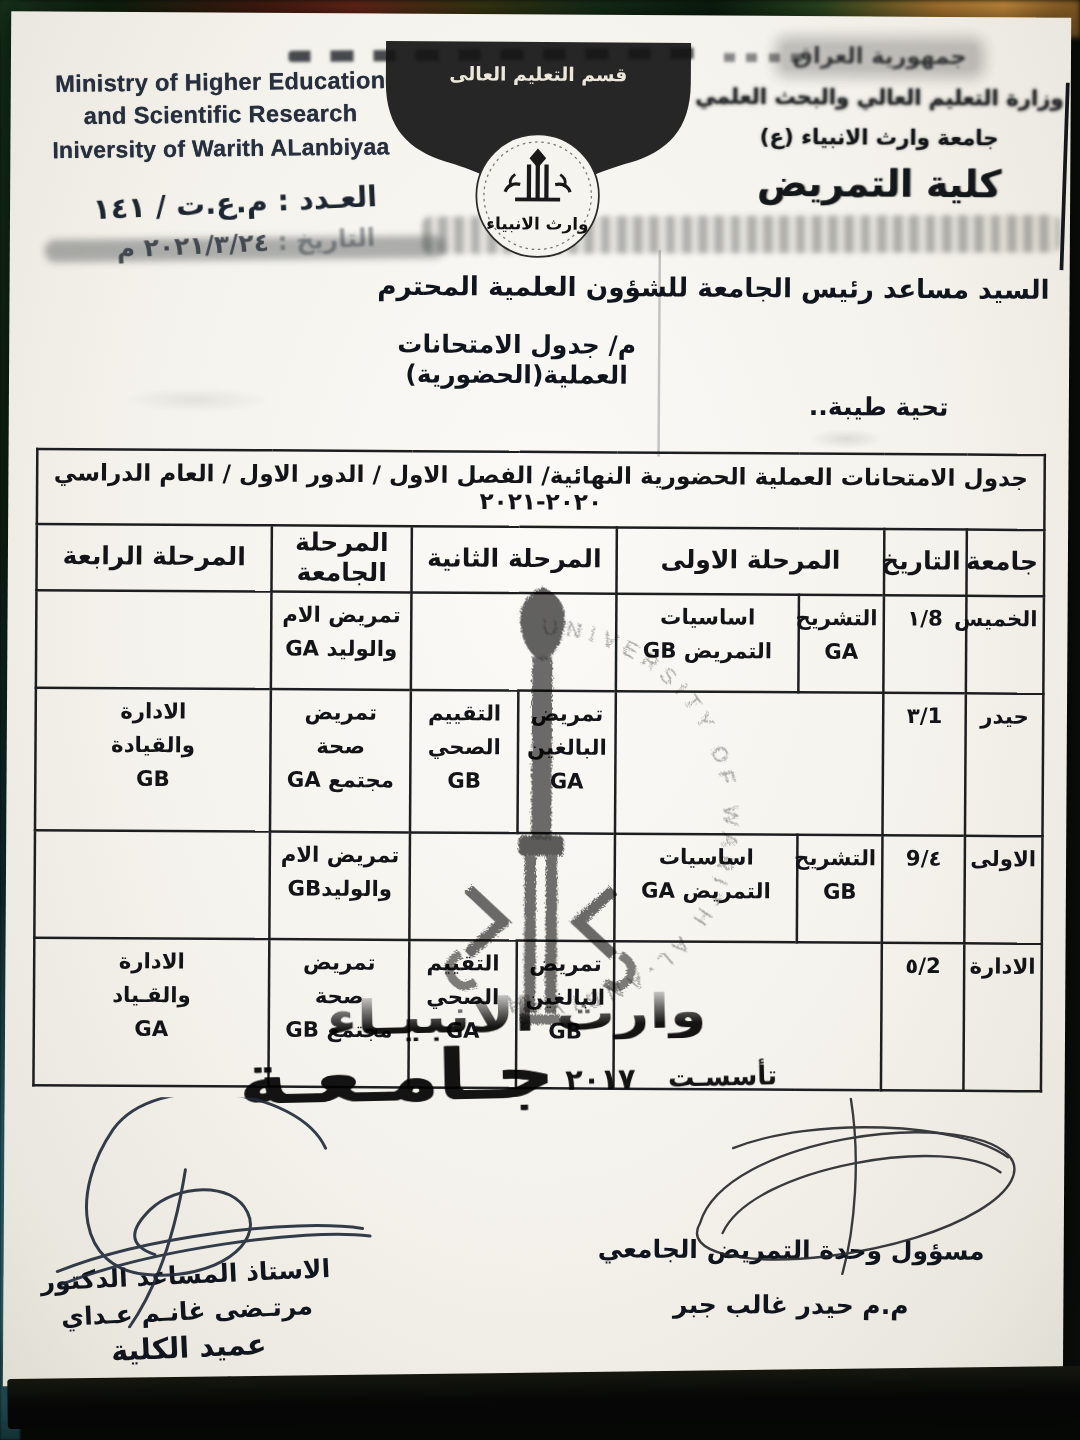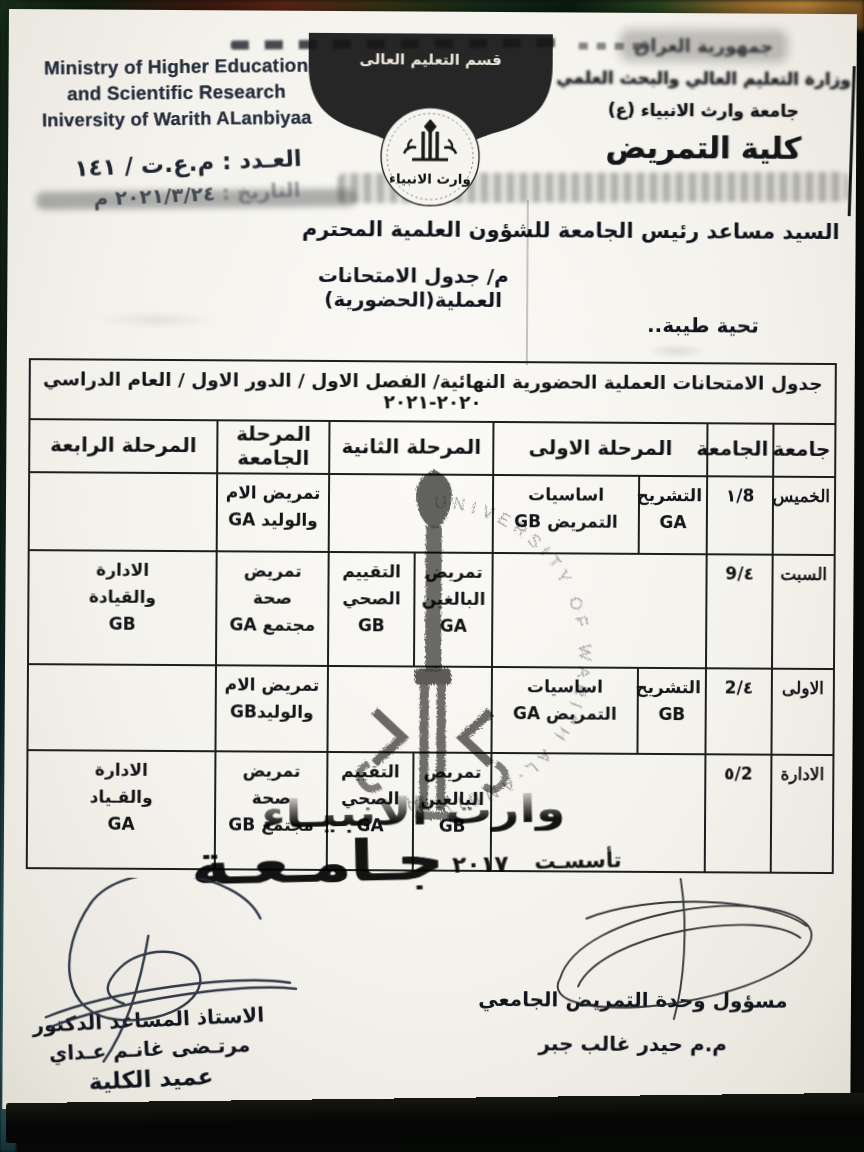--- a/index.html
+++ b/index.html
@@ -74,21 +74,21 @@
 
   
   table.exam { position:absolute; left:22px; top:349px; width:806px; border-collapse:collapse;
     direction:rtl; table-layout:fixed; color:#131417; }
   table.exam td, table.exam th { border:2px solid #1d1e20; vertical-align:top; text-align:center;
     white-space:pre-line; font-weight:bold; padding:5px 4px 3px; }
   table.exam .title-cell { font-size:18.5px; padding:8px 6px; border-bottom-width:2.5px; }
   table.exam th { font-size:20px; height:50px; vertical-align:middle; padding-top:0; }
   table.exam td.body { font-size:17px; line-height:1.6; }
   tr.r1 td { height:78px; } tr.r2 td { height:114px; } tr.r3 td { height:86px; } tr.r4 td { height:118px; }
-  td.daycell { font-size:18px;font-family:Liberation Serif, serif; }
+  td.daycell { font-size:18px; }
 
   
   .seal { position:absolute; left:244px; top:452px; width:368px; height:382px;
     mix-blend-mode:multiply; pointer-events:none; z-index:5; }
 
   
   .stamp { position:absolute; left:130px; top:778px; width:560px; direction:rtl;
     color:#141414; mix-blend-mode:multiply; transform:rotate(-1.6deg); z-index:6; }
   .stamp .top { font-size:38px; font-weight:bold; letter-spacing:10px; transform:scaleX(1.25); transform-origin:center;
     text-align:center; filter:blur(.5px);
@@ -187,57 +187,57 @@
           <col style="width:86px">
           <col style="width:112px">
           <col style="width:188px">
       </colgroup>
       <tbody>
           <tr>
         <td class="title-cell" colspan="8">جدول الامتحانات العملية الحضورية النهائية/ الفصل الاول / الدور الاول / العام الدراسي ٢٠٢٠-٢٠٢١</td>
       </tr>
       <tr>
         <th>جامعة</th>
-        <th>الجامعة</th>
+        <th>التاريخ</th>
         <th colspan="2">المرحلة الاولى</th>
         <th colspan="2">المرحلة الثانية</th>
         <th>المرحلة الجامعة</th>
         <th>المرحلة الرابعة</th>
       </tr>
       <tr class="r1">
         <td class="body daycell">الخميس</td>
         <td class="body">8/١</td>
         <td class="body">التشريح
 GA</td>
         <td class="body">اساسيات
 التمريض GB</td>
         <td class="body" colspan="2"></td>
         <td class="body">تمريض الام
 والوليد GA</td>
         <td class="body"></td>
       </tr>
       <tr class="r2">
-        <td class="body daycell">السبت</td>
-        <td class="body">٤/9</td>
+        <td class="body daycell">حيدر</td>
+        <td class="body">1/٣</td>
         <td class="body" colspan="2"></td>
         <td class="body">تمريض
 البالغين
 GA</td>
         <td class="body">التقييم
 الصحي
 GB</td>
         <td class="body">تمريض صحة
 مجتمع GA</td>
         <td class="body">الادارة
 والقيادة
 GB</td>
       </tr>
       <tr class="r3">
         <td class="body daycell">الاولى</td>
-        <td class="body">٤/2</td>
+        <td class="body">٤/9</td>
         <td class="body">التشريح
 GB</td>
         <td class="body">اساسيات
 التمريض GA</td>
         <td class="body" colspan="2"></td>
         <td class="body">تمريض الام
 والوليدGB</td>
         <td class="body"></td>
       </tr>
       <tr class="r4">

